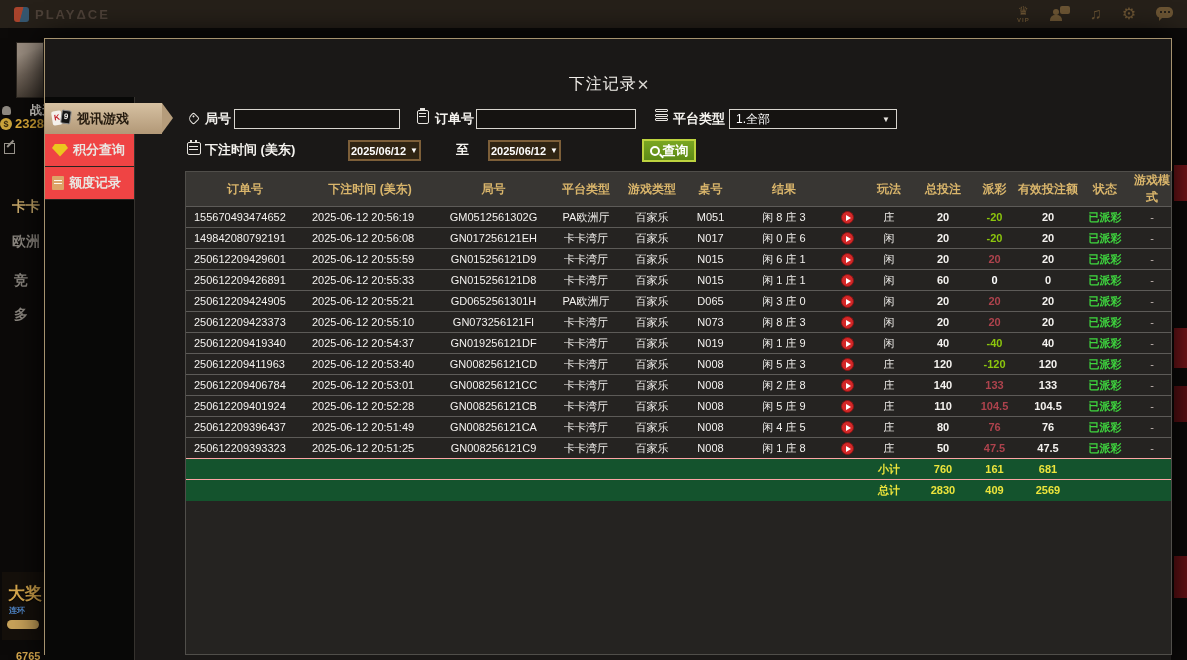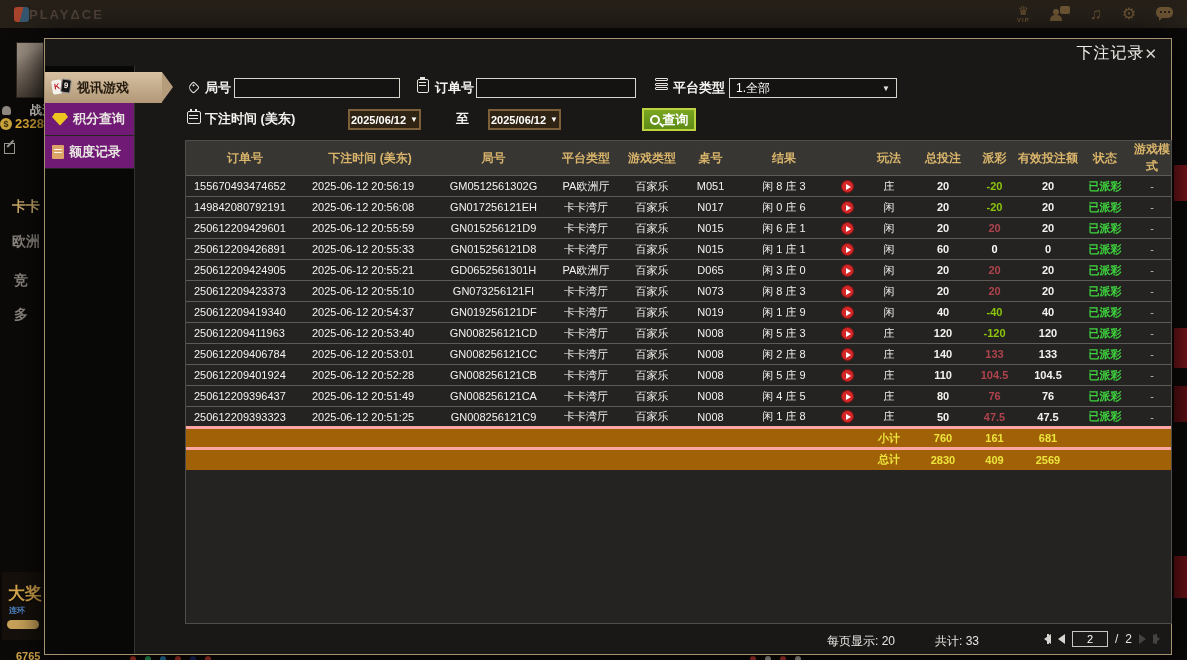--- a/index.html
+++ b/index.html
@@ -2,21 +2,21 @@
 <html><head>
 <meta charset="utf-8">
 <style>
   * { margin:0; padding:0; box-sizing:border-box; }
   html,body { width:1187px; height:660px; overflow:hidden; background:#0c0a09;
     font-family:"Liberation Sans","DejaVu Sans",sans-serif; }
 
   
   .topbar { position:absolute; left:0; top:0; width:1187px; height:28px; background:#262019;
     display:flex; align-items:center; justify-content:space-between; padding:0 14px; z-index:1; }
-  .logo { display:flex; align-items:center; gap:0; }
+  .logo { display:flex; align-items:center; gap:6px; }
   .logo-mark { width:15px; height:15px; border-radius:3px;
     background:linear-gradient(105deg,#a8432c 48%,#35566f 52%); }
   .logo-text { color:#4d4138; font-weight:bold; font-size:13px; letter-spacing:2px; }
   .tb-icons { display:flex; align-items:center; gap:20px; }
   .tb-icon { color:#6b5433; cursor:pointer; position:relative; }
   .vip { display:flex; flex-direction:column; align-items:center; line-height:1; }
   .vip .crown { font-size:12px; }
   .vip .vip-label { font-size:6px; font-weight:bold; letter-spacing:1px; }
   .glyph { font-size:16px; line-height:1; }
   .person { width:20px; height:16px; }
@@ -49,28 +49,28 @@
   .bg-banner .bs { color:#4f86c8; font-size:8px; font-weight:bold; margin-left:7px; }
   .bg-banner .pill { width:32px; height:9px; border-radius:5px; background:#c9a35a; margin:4px 0 0 5px; }
   .bg-num { position:absolute; left:16px; top:650px; color:#d8a94e; font-size:11px; font-weight:bold; }
   .chips { position:absolute; top:656px; display:flex; gap:9px; }
   .chip { width:6px; height:6px; border-radius:50%; }
   .rtile { position:absolute; left:1174px; width:13px; background:#78161a; }
 
   
   .modal { position:absolute; left:44px; top:38px; width:1128px; height:617px;
     background:#1a1817; border:1px solid #a5926f; z-index:2; box-shadow:0 0 30px #000; }
-  .title-row { height:27px; display:flex; align-items:center; justify-content:flex-end; padding:2px 14px 0 16px; }
+  .title-row { height:27px; display:flex; align-items:center; justify-content:center; padding:2px 14px 0 16px;margin-top:31px; }
   .m-title { color:#f0ede8; font-size:16px; letter-spacing:1px; }
   .m-close { color:#d8d5d0; font-size:15px; cursor:pointer; line-height:1; }
   .modal-body { display:flex; height:588px; }
 
   
   .side-col { width:89px; background:#080807; padding-top:6px; flex-shrink:0; }
-  .tab { position:relative; height:33px; background:#701a75; border-bottom:1px solid #262420;
+  .tab { position:relative; height:33px; background:#ef4444; border-bottom:1px solid #262420;
     display:flex; align-items:center; gap:5px; padding-left:7px; color:#e9e6e1;
     font-size:13px; font-weight:bold; cursor:pointer; white-space:nowrap; }
   .tab.active { height:31px; width:117px; z-index:6; border-bottom:none;
     background:linear-gradient(180deg,#d6c1a2,#b29877); color:#241a0e; }
   .tab.active::after { content:""; position:absolute; right:-11px; top:0; width:0; height:0;
     border-left:11px solid #b59c7b; border-top:15.5px solid transparent; border-bottom:15.5px solid transparent; }
   .cards-ic { position:relative; width:20px; height:17px; flex-shrink:0; }
   .cards-ic .c1 { position:absolute; left:0; top:1px; width:10px; height:14px; background:#f4f1ec; border-radius:2px;
     transform:rotate(-9deg); color:#c2232b; font-size:8px; font-weight:bold; text-align:center; line-height:14px; }
   .cards-ic .c2 { position:absolute; left:9px; top:0; width:10px; height:14px; background:#141414; border:1px solid #8b8b8b;
@@ -117,21 +117,21 @@
   th { height:20px; background:#383633; color:#d9b56b; font-size:12px; font-weight:bold; }
   td { height:21px; border-top:1px solid #5d5b58; color:#f4f2ef; font-size:11px; text-align:center;
     overflow:hidden; white-space:nowrap; }
   td.left { text-align:left; padding-left:8px; }
   td.num { font-weight:bold; }
   td.pay-neg { color:#8cc60d; font-weight:bold; }
   td.pay-pos { color:#ae434d; font-weight:bold; }
   td.pay-zero { color:#fff; font-weight:bold; }
   td.status { color:#3ed43e; font-weight:bold; }
   td.mode { color:#c4b9b4; }
-  tr.totals td { background:#a16207; color:#ece43c; font-weight:bold; border-top:3px solid #fca5a5; }
+  tr.totals td { background:#14532d; color:#ece43c; font-weight:bold; border-top:1px solid #fca5a5; }
   .play { display:inline-block; width:13px; height:13px; border-radius:50%; background:#d42828;
     border:1px solid #8a1515; position:relative; cursor:pointer; vertical-align:middle; }
   .play::after { content:""; position:absolute; left:4.5px; top:3px; width:0; height:0;
     border-left:5px solid #fff; border-top:3.5px solid transparent; border-bottom:3.5px solid transparent; }
 
   
   .foot { position:absolute; left:0; bottom:0; width:100%; height:29px; color:#e8e5e0; font-size:12px; }
   .foot .fp { position:absolute; left:648px; top:8px;margin-left:44px; }
   .foot .fc { position:absolute; left:800px; top:8px; }
   .pager { position:absolute; right:14px; top:6px; display:flex; align-items:center; gap:7px; }

